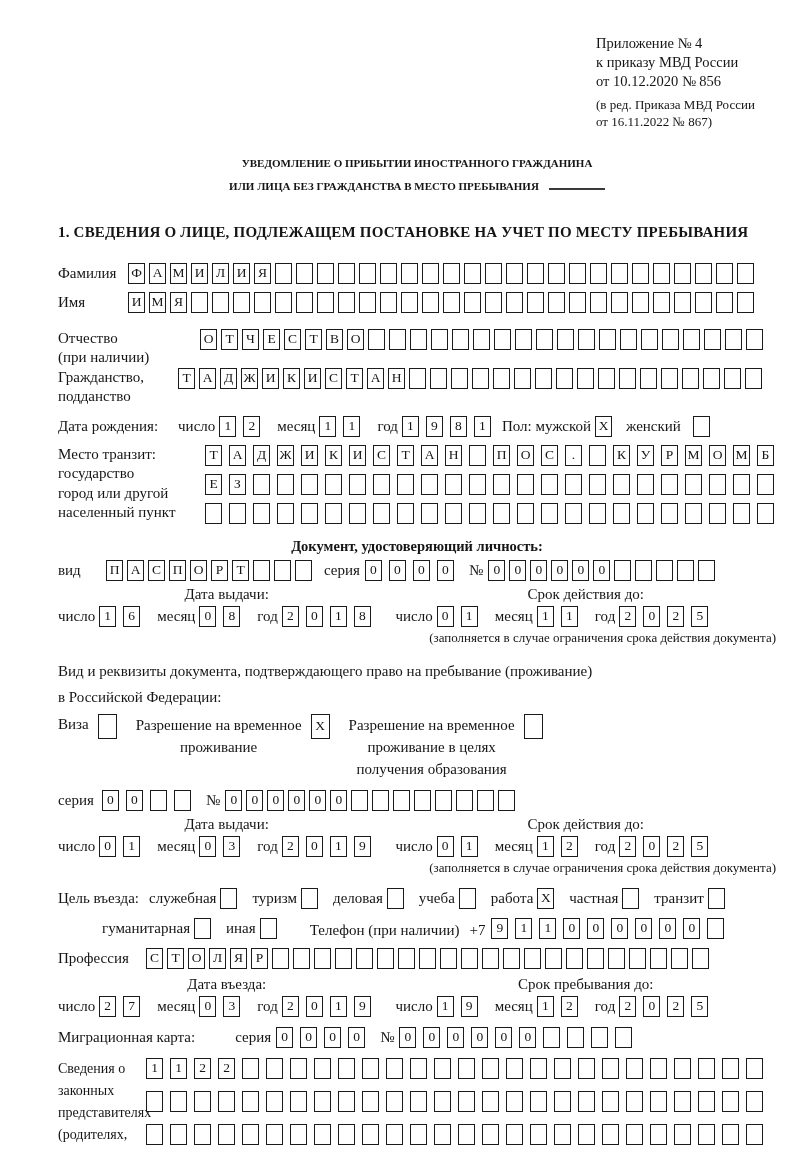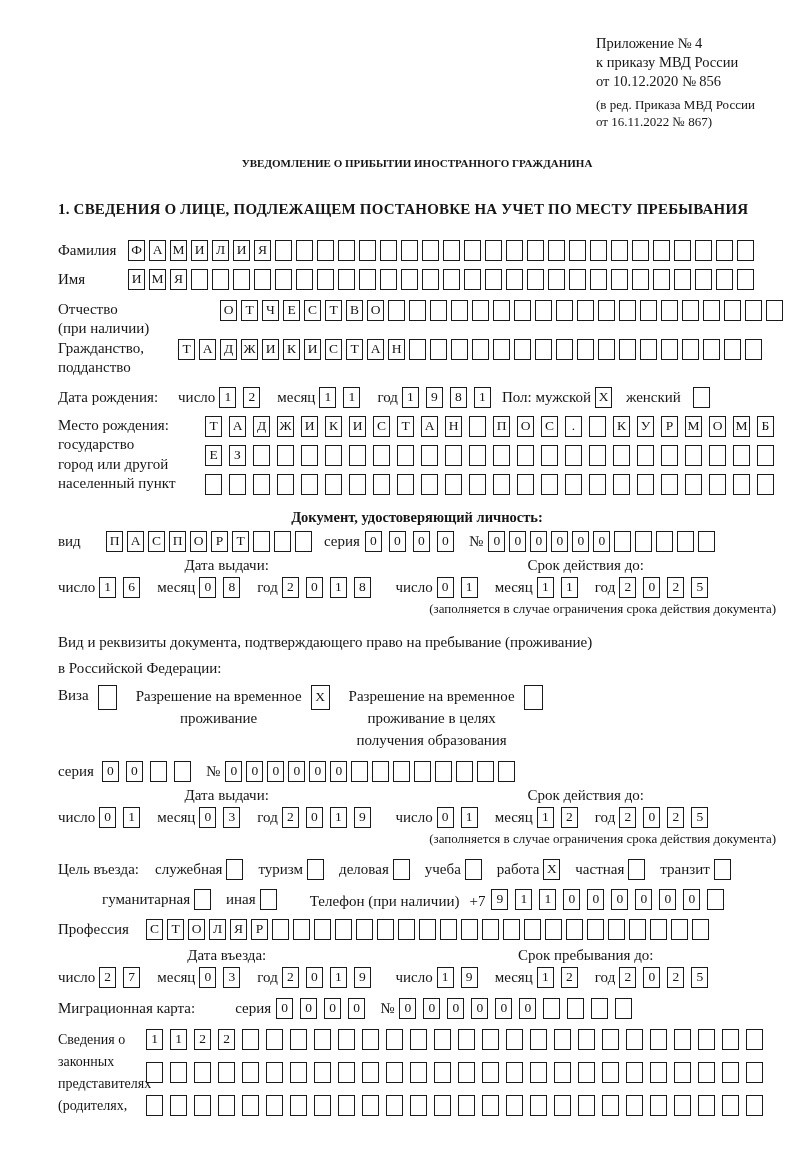--- a/index.html
+++ b/index.html
@@ -83,20 +83,23 @@
     <div>к приказу МВД России</div>
     <div>от 10.12.2020 № 856</div>
     <div class="gap"></div>
     <div class="small">(в ред. Приказа МВД России</div>
     <div class="small">от 16.11.2022 № 867)</div>
   </div>
 
 
   <div class="title">
     <div>УВЕДОМЛЕНИЕ О ПРИБЫТИИ ИНОСТРАННОГО ГРАЖДАНИНА</div>
+    <div>
+      <span>ИЛИ ЛИЦА БЕЗ ГРАЖДАНСТВА В МЕСТО ПРЕБЫВАНИЯ</span><span class="blank-line"></span>
+    </div>
   </div>
 
   <div class="sec1">1. СВЕДЕНИЯ О ЛИЦЕ, ПОДЛЕЖАЩЕМ ПОСТАНОВКЕ НА УЧЕТ ПО МЕСТУ ПРЕБЫВАНИЯ</div>
 
   <div class="row" style="margin-top:22px;">
     <span class="flabel w70">Фамилия</span>
     <span class="cells">
         <span class="cell">Ф</span>
         <span class="cell">А</span>
         <span class="cell">М</span>
@@ -159,21 +162,21 @@
         <span class="cell"></span>
         <span class="cell"></span>
         <span class="cell"></span>
         <span class="cell"></span>
         <span class="cell"></span>
         <span class="cell"></span>
         <span class="cell"></span>
       </span>
   </div>
 
-  <div class="row-top" style="margin-top:10px;gap:20px;">
+  <div class="row-top" style="margin-top:16px;">
     <span class="flabel w142 stack">
       <span>Отчество</span>
       <span>(при наличии)</span>
     </span>
     <span class="cells">
         <span class="cell">О</span>
         <span class="cell">Т</span>
         <span class="cell">Ч</span>
         <span class="cell">Е</span>
         <span class="cell">С</span>
@@ -263,21 +266,21 @@
         <span class="cell">X</span>
       </span>
     <span class="dlabel ml">женский</span>
     <span class="cells" style="margin-left:8px;">
         <span class="cell"></span>
       </span>
   </div>
 
   <div class="bp">
     <div class="bp-labels">
-      <div>Место рождения:</div>
+      <div>Место транзит:</div>
       <div>государство</div>
       <div>город или другой</div>
       <div>населенный пункт</div>
     </div>
     <div class="bp-rows">
       <div class="cells dcells">
           <span class="cell">Т</span>
           <span class="cell">А</span>
           <span class="cell">Д</span>
           <span class="cell">Ж</span>
@@ -546,21 +549,21 @@
             <span class="cell">0</span>
             <span class="cell">2</span>
             <span class="cell">5</span>
           </span>
       </div>
     </div>
   </div>
   <div class="note">(заполняется в случае ограничения срока действия документа)</div>
 
   <div class="purpose-row">
-    <span class="flabel" style="margin-right:16px;">Цель въезда:</span>
+    <span class="flabel" style="margin-right:10px;">Цель въезда:</span>
     <span class="popt">
         <span class="opt-label">служебная</span>
         <span class="cells">
           <span class="cell"></span>
         </span>
       </span>
     <span class="popt">
         <span class="opt-label">туризм</span>
         <span class="cells">
           <span class="cell"></span>

